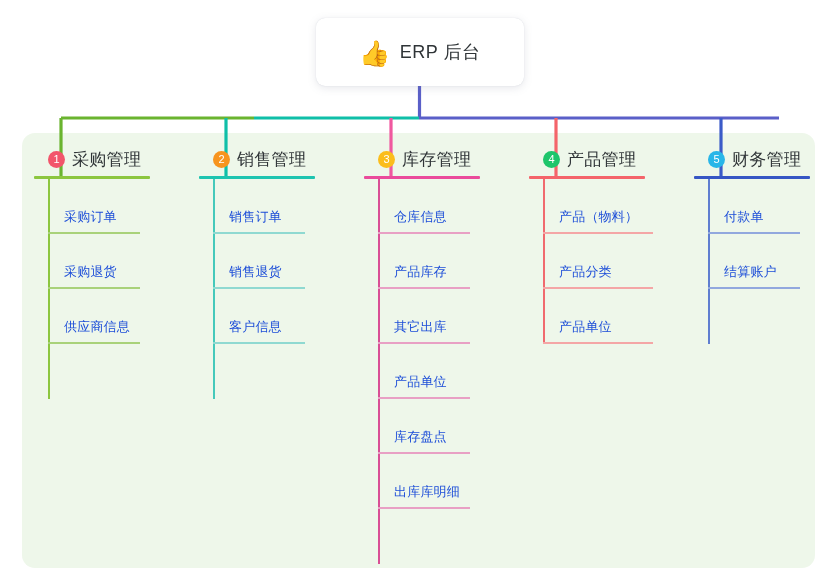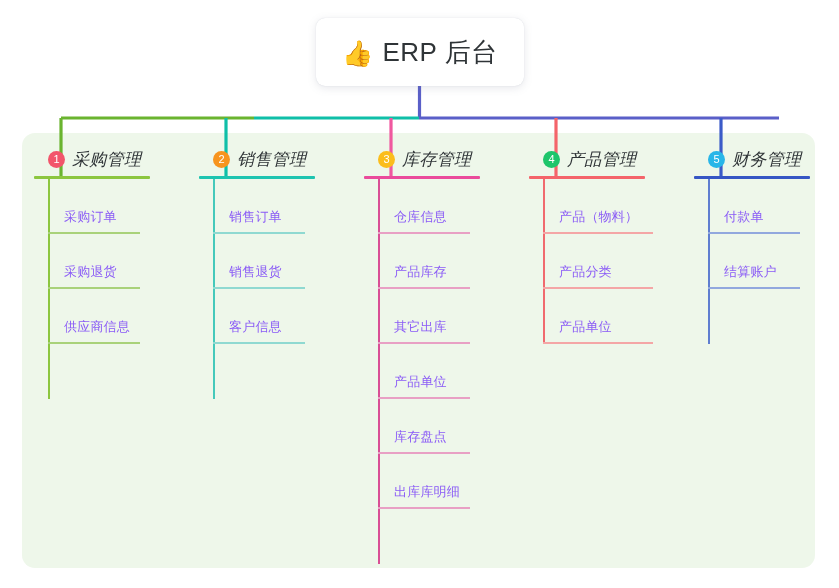--- a/index.html
+++ b/index.html
@@ -39,21 +39,21 @@
     gap: 9px;
     box-sizing: border-box;
   }
   .title-emoji {
     font-size: 25px;
     line-height: 1;
     display: inline-block;
     transform: translateY(1px);
   }
   .title-text {
-    font-size: 26px;
+    font-size: 18px;
     color: #2f3437;
     letter-spacing: 0.5px;
     white-space: nowrap;
   }
 
   
   .panel {
     position: absolute;
     left: 22px;
     top: 133px;
@@ -94,42 +94,41 @@
     line-height: 17px;
     text-align: center;
     font-weight: normal;
     flex: 0 0 auto;
   }
   .col-title {
     font-size: 17px;
     color: #2f3437;
     white-space: nowrap;
     letter-spacing: 0.3px;
-    font-style: italic;
   }
   .col-rule {
     height: 3px;
     border-radius: 1px;
     margin-top: 6px;
   }
 
   .items {
     position: relative;
     margin-top: 0;
   }
   .item {
     position: relative;
     height: 55px;
   }
   .item-label {
     position: absolute;
     left: 30px;
     bottom: 8px;
     font-size: 13px;
-    color: #8b5cf6;
+    color: #1d4ed8;
     white-space: nowrap;
     letter-spacing: 0.2px;
   }
   .item-rule {
     position: absolute;
     left: 14px;
     bottom: 0;
     height: 1.6px;
     width: 100px;
   }

